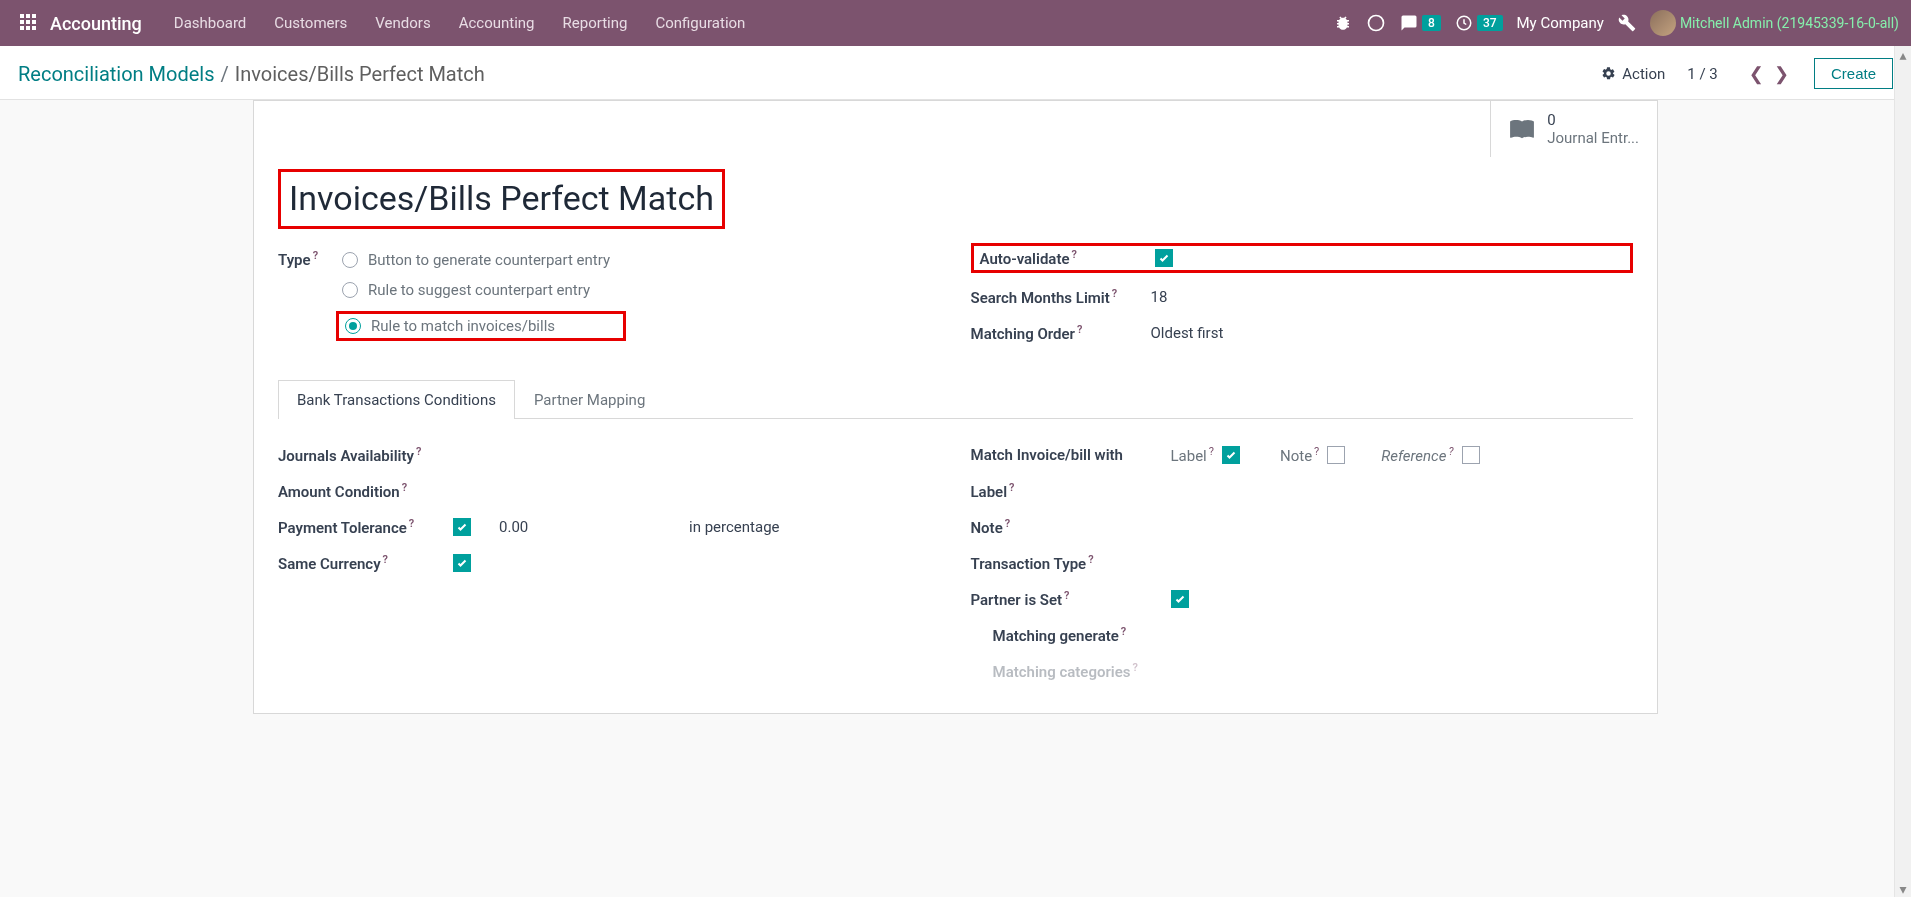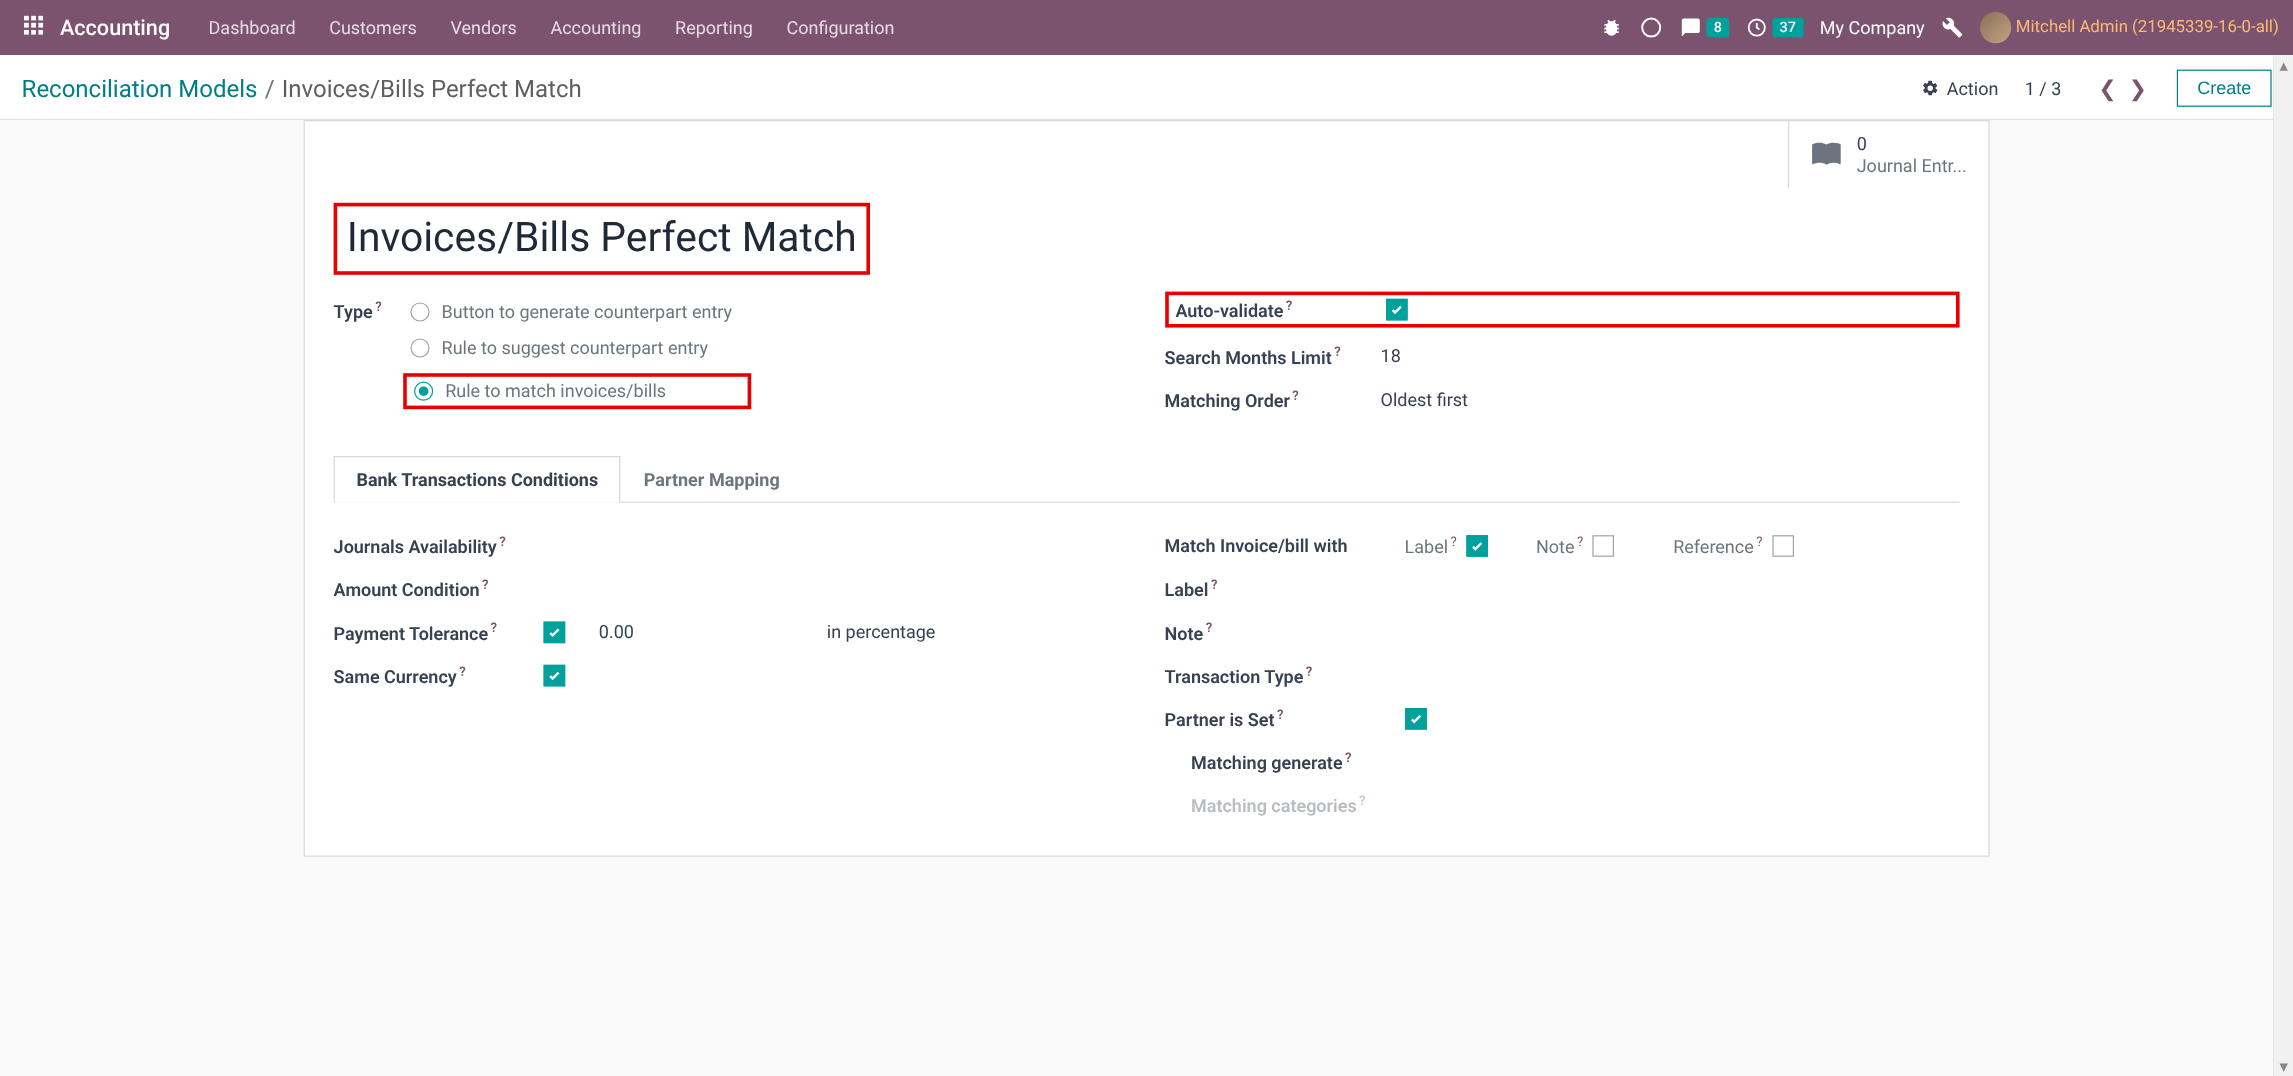--- a/index.html
+++ b/index.html
@@ -33,21 +33,21 @@
 .systray-item { display: flex; align-items: center; gap: 4px; cursor: pointer; position: relative; }
 .badge {
   background: #00a09d;
   color: #fff;
   font-size: 12px;
   padding: 1px 6px;
   border-radius: 2px;
   font-weight: 500;
 }
 .avatar { width: 26px; height: 26px; border-radius: 50%; background: linear-gradient(135deg,#8b6f5c,#c4a380); display:inline-block; }
-.user-name { color: #fdba74; font-size: 14px; }
+.user-name { color: #86efac; font-size: 14px; }
 .company-name { color: #fff; font-size: 15px; }
 
 .control-panel {
   background: #fff;
   border-bottom: 1px solid #e2e2e2;
   padding: 12px 18px 10px;
   display: flex;
   align-items: center;
 }
 .breadcrumb { font-size: 20px; display: flex; gap: 6px; align-items: flex-end; }
@@ -123,21 +123,21 @@
   width: 18px; height: 18px; border: 1.5px solid #9ca3af;
   display: inline-flex; align-items: center; justify-content: center;
   cursor: pointer;
 }
 .checkbox.checked { background: #00a09d; border-color: #00a09d; color: #fff; }
 .checkbox svg { width: 12px; height: 12px; }
 
 .tabs { border-bottom: 1px solid #d8d8d8; display: flex; margin-top: 28px; }
 .tab {
   padding: 10px 18px; cursor: pointer; font-size: 15px; color: #6c757d;
-  border: 1px solid transparent; border-bottom: none; position: relative; bottom: -1px; font-weight: bold;
+  border: 1px solid transparent; border-bottom: none; position: relative; bottom: -1px;
 }
 .tab.active { border-color: #d8d8d8; background: #fff; color: #374151; }
 
 .tab-content { padding-top: 18px; display: flex; gap: 30px; }
 .tab-col { flex: 1; }
 .tab-col .field-row .form-label { width: 175px; }
 
 .multi-check-row { display: flex; align-items: center; gap: 20px; flex-wrap: wrap;}
 .check-item { display: flex; align-items: center; gap: 8px; }
 .check-label { color: #6c757d; font-size: 15px; }
@@ -365,21 +365,21 @@
                   <span class="checkbox checked">
                     <svg viewBox="0 0 24 24" fill="none" stroke="#fff" stroke-width="4">
                         <path d="M5 13l4 4L19 7"></path>
                       </svg>
                   </span>
                 </div>
                 <div class="check-item" style="margin-left:20px;">
                   <span class="check-label"><span>Note</span><span class="help-q">?</span></span>
                   <span class="checkbox"></span>
                 </div>
-                <div class="check-item" style="margin-left:29px;">
+                <div class="check-item" style="margin-left:16px;font-style:italic;">
                   <span class="check-label"><span>Reference</span><span class="help-q">?</span></span>
                   <span class="checkbox"></span>
                 </div>
               </div>
             </div>
             <div class="field-row">
               <span class="form-label" style="width:200px;">
                 <span>Label</span><span class="help-q">?</span>
               </span>
             </div>

